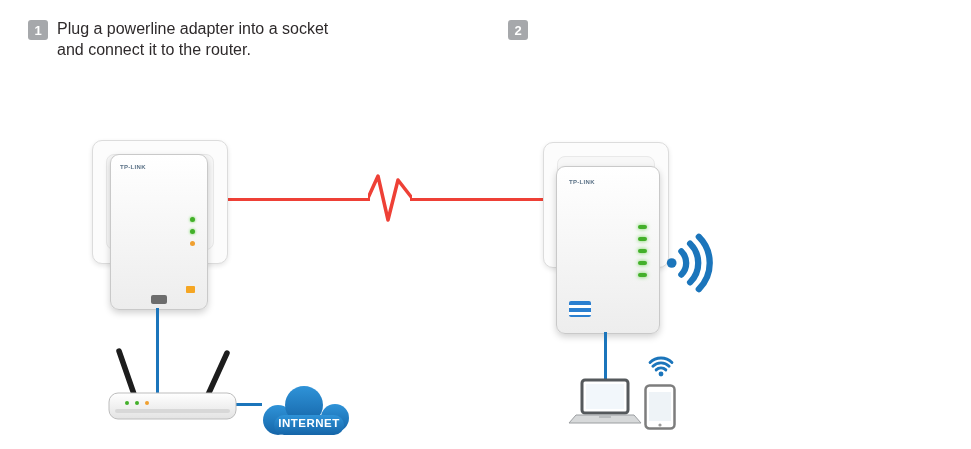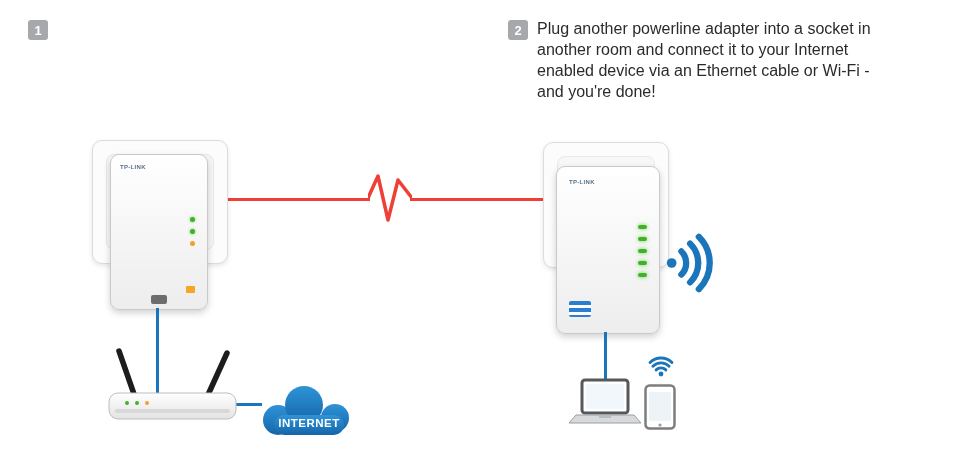--- a/index.html
+++ b/index.html
@@ -32,25 +32,25 @@
   .rot90{transform:rotate(90deg);}
 </style>
 </head>
 <body>
 
 <div class="canvas">
 
   <div class="step-badge" style="left:28px;top:20px;">
     <span>1</span>
   </div>
+  <div class="step-text" style="left:57px;top:18px;width:300px;">Plug a powerline adapter into a socket and connect it to the router.</div>
 
   <div class="step-badge" style="left:508px;top:20px;">
     <span>2</span>
   </div>
-  <div class="step-text" style="left:537px;top:18px;width:352px;">Plug another powerline adapter into a socket in another room and connect it to your Internet enabled device via an Ethernet cable or Wi-Fi - and you're done!</div>
 
   <div class="cable red" style="left:222px;top:198px;width:148px;height:3px;"></div>
   <svg style="position:absolute;left:368px;top:168px;" width="44" height="60" viewBox="0 0 44 60">
     <polyline points="0,30 10,8 20,52 30,12 44,30" fill="none" stroke="#ee4036" stroke-width="3.5" stroke-linecap="round" stroke-linejoin="round"></polyline>
   </svg>
   <div class="cable red" style="left:410px;top:198px;width:150px;height:3px;"></div>
 
   <div class="socket" style="left:92px;top:140px;width:134px;height:122px;">
     <div class="plate"></div>
   </div>

